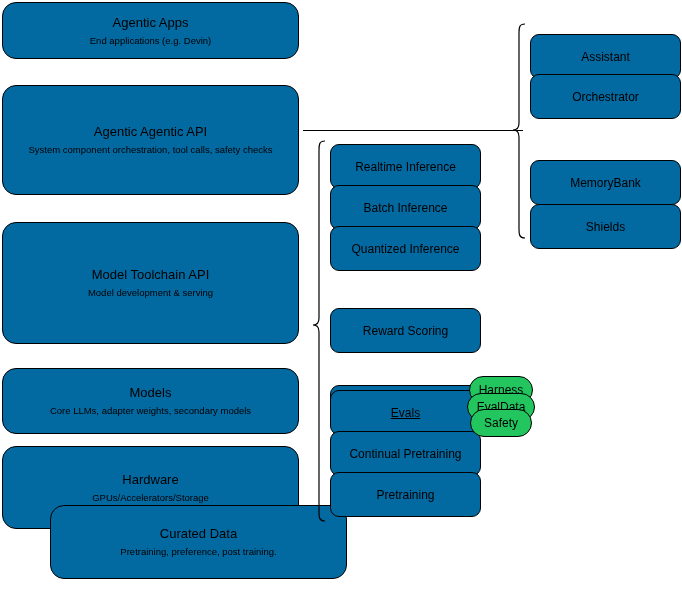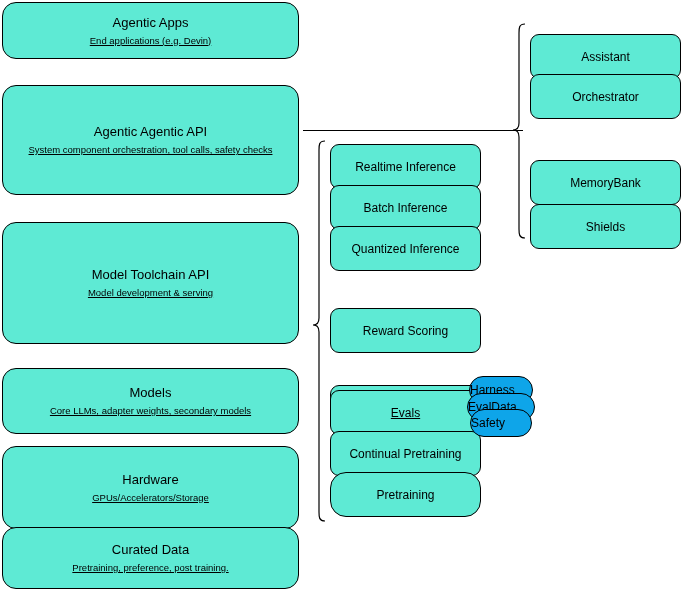--- a/index.html
+++ b/index.html
@@ -19,21 +19,21 @@
     height: 591px;
     overflow: hidden;
     background: #ffffff;
   }
 
   
   .box {
     position: absolute;
     box-sizing: border-box;
     border: 1px solid #000000;
-    background: #5eead4;
+    background: #0369a1;
     display: flex;
     flex-direction: column;
     align-items: center;
     justify-content: center;
     text-align: center;
   }
 
   
   .layer {
     border-radius: 14px;
@@ -43,41 +43,41 @@
   .layer .title {
     font-size: 13px;
     line-height: 16px;
     color: #000;
   }
   .layer .subtitle {
     font-size: 9.5px;
     line-height: 13px;
     margin-top: 3px;
     color: #000;
-    text-decoration: underline;
   }
 
   
   .comp {
     border-radius: 9px;
     width: 151px;
     height: 45px;
     font-size: 12px;
     line-height: 14px;
   }
 
   
   .tag {
     position: absolute;
     box-sizing: border-box;
     border: 1px solid #000000;
-    background: #0ea5e9;
+    background: #22c55e;
     border-radius: 999px;
     display: flex;
     align-items: center;
+    justify-content: center;
     font-size: 12px;
     line-height: 13px;
     height: 28px;
     z-index: 5;
   }
 
   
   .connector {
     position: absolute;
     background: #000000;
@@ -113,21 +113,21 @@
   <div class="box layer" style="top:368px; height:66px;">
     <div class="title">Models</div>
     <div class="subtitle">Core LLMs, adapter weights, secondary models</div>
   </div>
 
   <div class="box layer" style="top:446px; height:83px;">
     <div class="title">Hardware</div>
     <div class="subtitle">GPUs/Accelerators/Storage</div>
   </div>
 
-  <div class="box layer" style="top:527px; height:62px;">
+  <div class="box layer" style="top:505px; height:74px;margin-left:48px;">
     <div class="title">Curated Data</div>
     <div class="subtitle">Pretraining, preference, post training.</div>
   </div>
 
   <div class="connector" style="left:303px; top:130px; width:220px;"></div>
 
   <div class="brace" style="left:312px; top:140px; width:14px; height:382px;">
     <svg width="14" height="382" viewBox="0 0 14 382">
       <path d="M13 1 C7 1 7 5 7 10 L7 178 C7 184 4 185 1 185 C4 185 7 186 7 192 L7 372 C7 377 7 381 13 381" fill="none" stroke="#000000" stroke-width="1.2"></path>
     </svg>
@@ -153,21 +153,21 @@
   </div>
   <div class="box comp" style="left:330px; top:349px;margin-top:36px;">
     <span>Post Training</span>
   </div>
   <div class="box comp" style="left:330px; top:390px;text-decoration:underline;">
     <span>Evals</span>
   </div>
   <div class="box comp" style="left:330px; top:431px;">
     <span>Continual Pretraining</span>
   </div>
-  <div class="box comp" style="left:330px; top:472px;border-radius:16px;">
+  <div class="box comp" style="left:330px; top:472px;">
     <span>Pretraining</span>
   </div>
 
   <div class="tag" style="left:469px; top:376px; width:64px;">
     <span>Harness</span>
   </div>
   <div class="tag" style="left:467px; top:393px; width:68px;">
     <span>EvalData</span>
   </div>
   <div class="tag" style="left:470px; top:409px; width:62px;">

